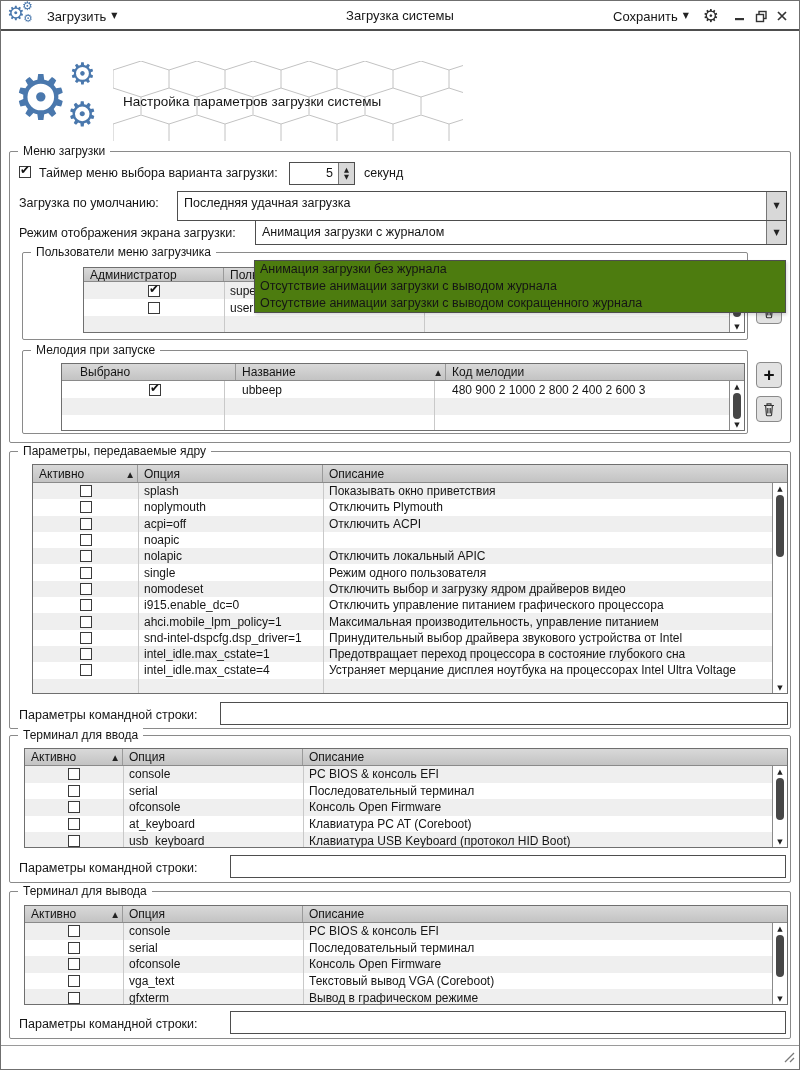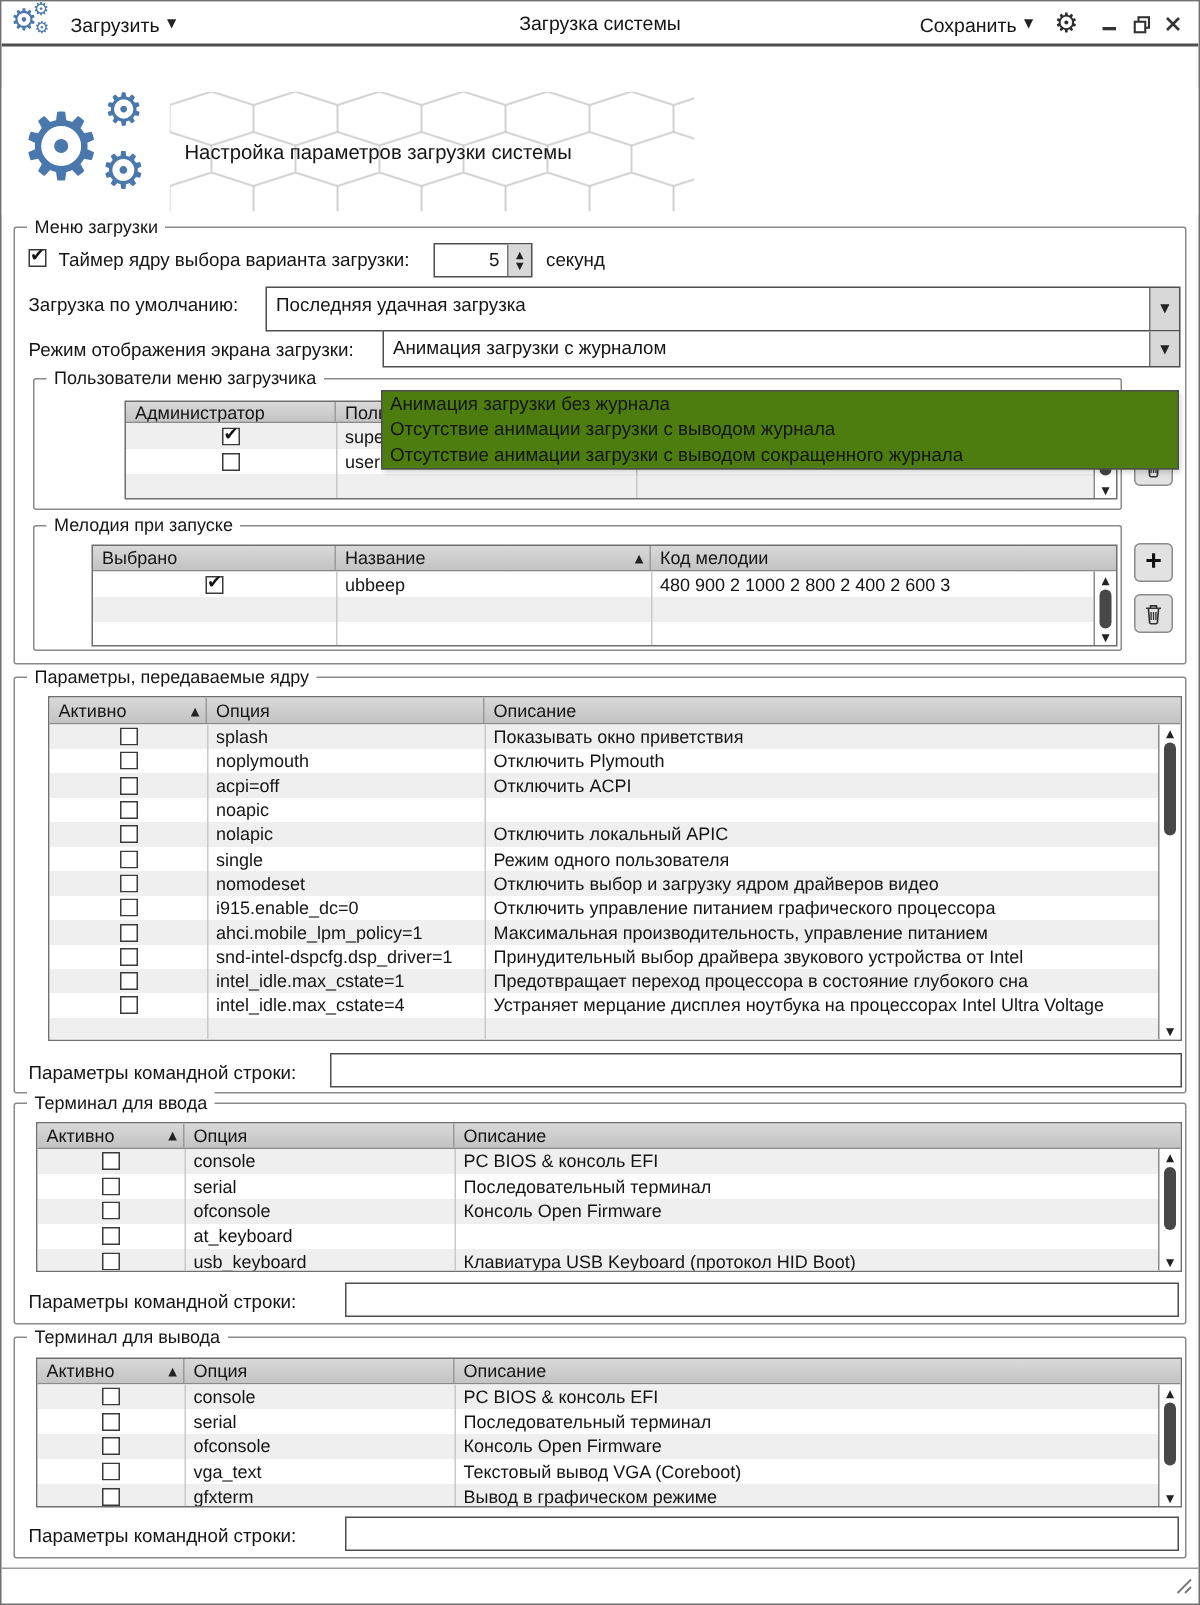--- a/index.html
+++ b/index.html
@@ -59,21 +59,21 @@
   .th.center{justify-content:flex-start;}
   .th:last-child{border-right:none;}
   .sort{position:absolute;right:4px;top:50%;transform:translateY(-50%);font-size:7.5px;color:#222;font-family:"DejaVu Sans",sans-serif;}
   .rows{position:relative;}
   .trow{display:flex;align-items:center;}
   .tcell{overflow:hidden;white-space:nowrap;padding:0 6px;font-size:12px;}
   .tcell.center{display:flex;justify-content:center;padding:0;}
   .vline{position:absolute;width:1px;background:#c9c9c9;}
   
   .t-users .col1{width:140px;flex:none;} .t-users .col2{width:200px;flex:none;} .t-users .col3{flex:1;}
-  .t-melody .col1{width:162px;flex:none;} .t-melody .col2{width:210px;flex:none;} .t-melody .col3{flex:1;}
+  .t-melody .col1{width:162px;flex:none;margin-left:12px;} .t-melody .col2{width:210px;flex:none;} .t-melody .col3{flex:1;}
   .t-kernel .col1{width:105px;flex:none;} .t-kernel .col2{width:185px;flex:none;} .t-kernel .col3{flex:1;}
   .t-io .col1{width:98px;flex:none;} .t-io .col2{width:180px;flex:none;} .t-io .col3{flex:1;}
   .t-users .trow{height:17px;} .t-melody .trow{height:17px;} .t-kernel .trow{height:16.3px;} .t-io .trow{height:16.6px;}
   .stripe-a{background:repeating-linear-gradient(to bottom,#efefef 0 17px,#ffffff 17px 34px);}
   .stripe-b{background:repeating-linear-gradient(to bottom,#ffffff 0 17px,#efefef 17px 34px);}
   .stripe-k{background:repeating-linear-gradient(to bottom,#efefef 0 16.3px,#ffffff 16.3px 32.6px);}
   .stripe-i{background:repeating-linear-gradient(to bottom,#efefef 0 16.6px,#ffffff 16.6px 33.2px);}
   
   .vscroll{position:absolute;right:0;bottom:0;width:15px;background:#fff;border-left:1px solid #8a8a8a;display:flex;flex-direction:column;align-items:center;}
   .sb-btn{height:11px;display:flex;align-items:center;justify-content:center;font-size:7px;color:#222;font-family:"DejaVu Sans",sans-serif;flex:none;}
@@ -153,21 +153,21 @@
       </div>
     <div class="hdr-title">Настройка параметров загрузки системы</div>
   </div>
 
   <div class="grp" style="left:8px;top:150px;width:782px;height:292px;">
     <span class="legend">Меню загрузки</span>
 
     <span class="cb" style="position:absolute;left:9px;top:14px;">
         <span class="cbm">✔</span>
       </span>
-    <span class="flabel" style="left:29px;top:14px;">Таймер ядру выбора варианта загрузки:</span>
+    <span class="flabel" style="left:29px;top:14px;">Таймер меню выбора варианта загрузки:</span>
     <div class="spin" style="left:279px;top:10px;width:66px;">
       <span class="spin-val">5</span>
       <span class="spin-btns">
           <span>▲</span>
           <span>▼</span>
         </span>
     </div>
     <span class="flabel" style="left:354px;top:14px;">секунд</span>
 
     <span class="flabel" style="left:9px;top:44px;">Загрузка по умолчанию:</span>
@@ -442,20 +442,21 @@
               <span class="cb"></span>
             </div>
             <div class="tcell col2">ofconsole</div>
             <div class="tcell col3">Консоль Open Firmware</div>
           </div>
           <div class="trow">
             <div class="tcell col1 center">
               <span class="cb"></span>
             </div>
             <div class="tcell col2">at_keyboard</div>
+            <div class="tcell col3">Клавиатура PC AT (Coreboot)</div>
           </div>
           <div class="trow">
             <div class="tcell col1 center">
               <span class="cb"></span>
             </div>
             <div class="tcell col2">usb_keyboard</div>
             <div class="tcell col3">Клавиатура USB Keyboard (протокол HID Boot)</div>
           </div>
         </div>
       <div class="vline" style="left:98px;top:17px;bottom:0;"></div>

